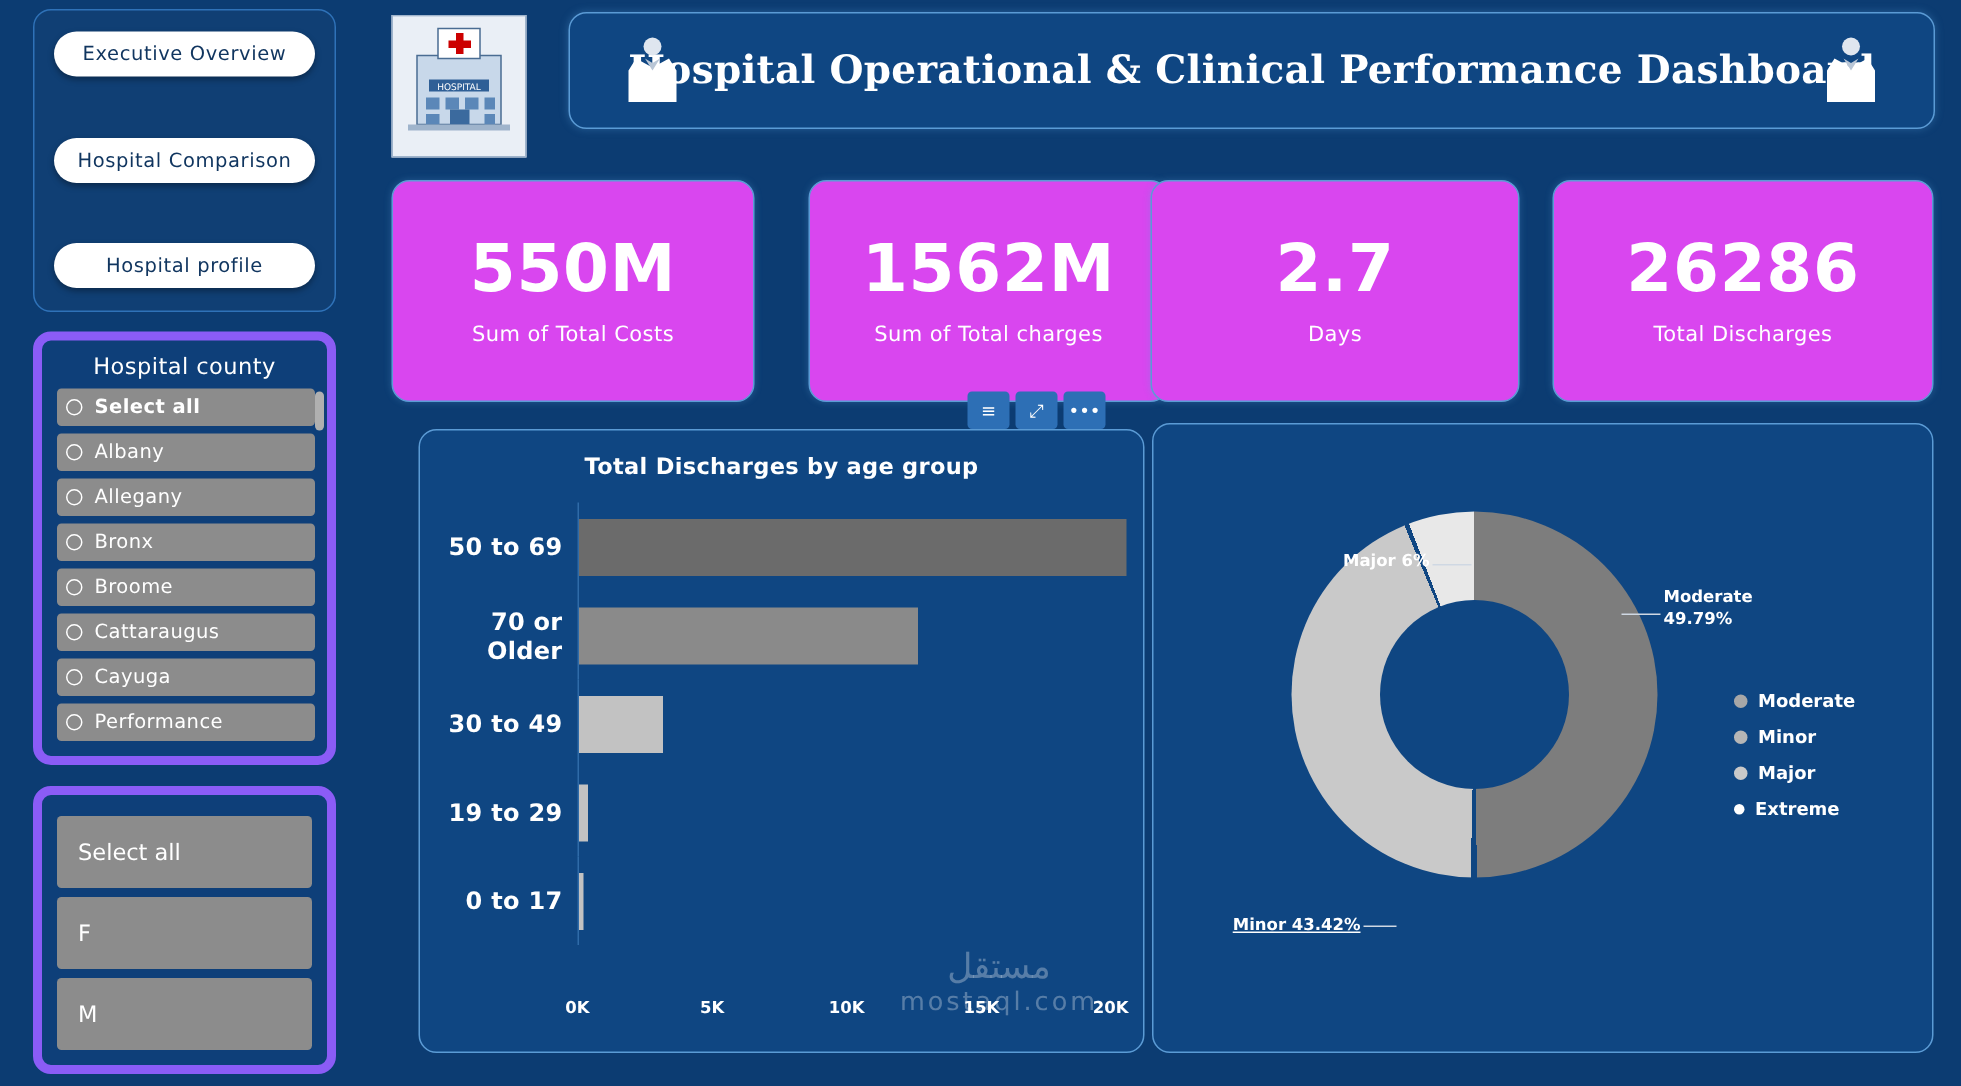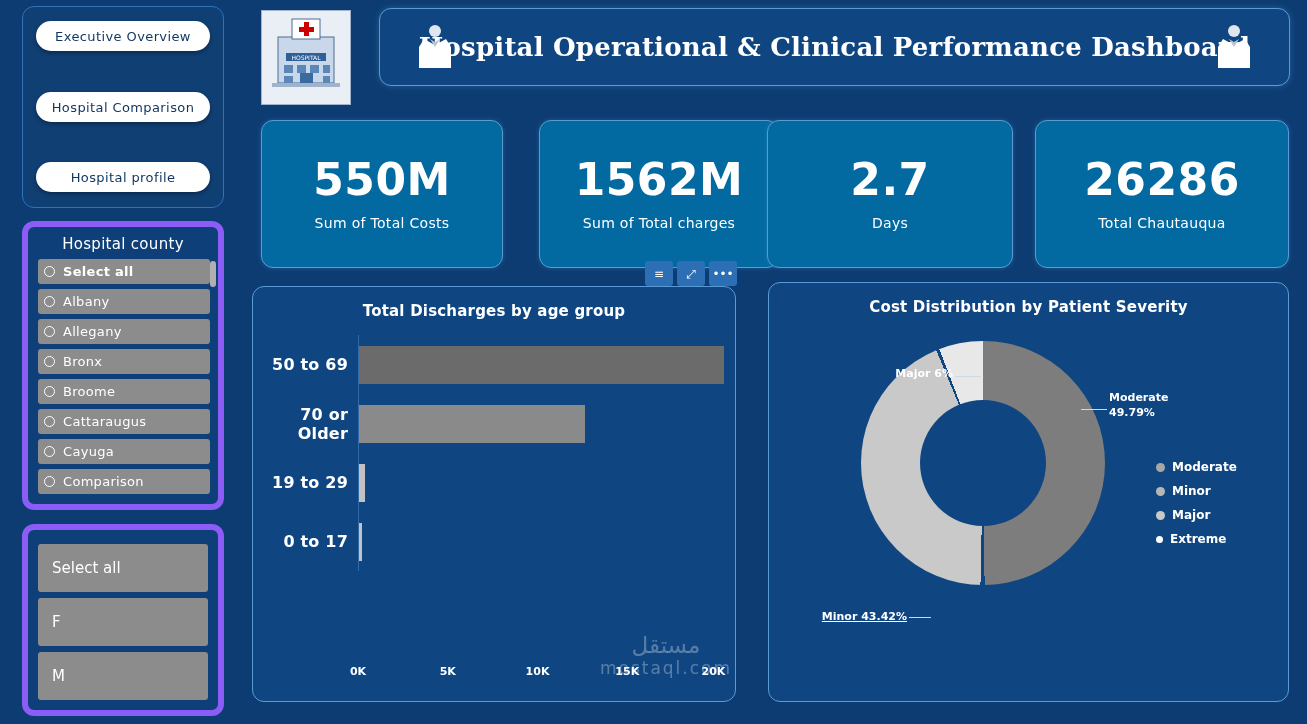--- a/index.html
+++ b/index.html
@@ -137,21 +137,21 @@
     width: 34px; height: 46px;
   }
   .coat.left { left: 38px; top: 14px; }
   .coat.right { right: 38px; top: 14px; }
 
   
   .kpi {
     position: absolute;
     top: 120px;
     height: 148px;
-    background: #0369a1;
+    background: #d946ef;
     border: 1px solid #5b9bd5;
     border-radius: 12px;
     display: flex;
     flex-direction: column;
     align-items: center;
     justify-content: center;
     box-shadow: 0 0 5px rgba(90,160,220,0.3);
   }
   #kpi0 { left: 261px; width: 242px; }
   #kpi1 { left: 515px; width: 240px; margin-left: 24px; }
@@ -189,21 +189,21 @@
     font-size: 12px;
   }
 
   
   .panel {
     position: absolute;
     background: #0f4682;
     border: 1px solid #5b9bd5;
     border-radius: 12px;
   }
-  #bar-panel { left: 252px; top: 286px; width: 484px; height: 416px; }
+  #bar-panel { left: 279px; top: 286px; width: 484px; height: 416px; }
   #donut-panel { left: 768px; top: 282px; width: 521px; height: 420px; }
 
   .panel-title {
     color: #ffffff;
     font-size: 15px;
     font-weight: bold;
     text-align: center;
     margin-top: 15px;
     letter-spacing: 0.2px;
   }
@@ -363,21 +363,21 @@
       <div class="slicer-item">
         <span class="radio"></span>
         <span>Cattaraugus</span>
       </div>
       <div class="slicer-item">
         <span class="radio"></span>
         <span>Cayuga</span>
       </div>
       <div class="slicer-item">
         <span class="radio"></span>
-        <span>Comparison</span>
+        <span>Performance</span>
       </div>
     </div>
   </div>
 
   <div class="slicer" id="gender-slicer">
     <div style="height:14px"></div>
     <div class="gender-item">
       <span>Select all</span>
     </div>
     <div class="gender-item">
@@ -431,21 +431,21 @@
   <div class="kpi" id="kpi1">
     <div class="kpi-value">1562M</div>
     <div class="kpi-label">Sum of Total charges</div>
   </div>
   <div class="kpi" id="kpi2">
     <div class="kpi-value">2.7</div>
     <div class="kpi-label">Days</div>
   </div>
   <div class="kpi" id="kpi3">
     <div class="kpi-value">26286</div>
-    <div class="kpi-label">Total Chautauqua</div>
+    <div class="kpi-label">Total Discharges</div>
   </div>
 
   <div class="chart-toolbar">
     <div class="tb-btn">
       <span>≡</span>
     </div>
     <div class="tb-btn">
       <span>⤢</span>
     </div>
     <div class="tb-btn">
@@ -462,20 +462,26 @@
           <div class="bar-fill" style="width:97%;"></div>
         </div>
       </div>
       <div class="bar-row">
         <div class="bar-cat">70 or Older</div>
         <div class="bar-track">
           <div class="bar-fill" style="width:60%;background:#8a8a8a;"></div>
         </div>
       </div>
       <div class="bar-row">
+        <div class="bar-cat">30 to 49</div>
+        <div class="bar-track">
+          <div class="bar-fill" style="width:15%;background:#c2c2c2;"></div>
+        </div>
+      </div>
+      <div class="bar-row">
         <div class="bar-cat">19 to 29</div>
         <div class="bar-track">
           <div class="bar-fill" style="width:1.5%;background:#c2c2c2;"></div>
         </div>
       </div>
       <div class="bar-row">
         <div class="bar-cat">0 to 17</div>
         <div class="bar-track">
           <div class="bar-fill" style="width:0.8%;background:#c2c2c2;"></div>
         </div>
@@ -484,21 +490,20 @@
     <div class="axis">
       <span style="left:0%;">0K</span>
       <span style="left:25%;">5K</span>
       <span style="left:50%;">10K</span>
       <span style="left:75%;">15K</span>
       <span style="left:99%;">20K</span>
     </div>
   </div>
 
   <div class="panel" id="donut-panel">
-    <div class="panel-title">Cost Distribution by Patient Severity</div>
 
     <div class="donut-wrap">
       <div class="donut" style="background: conic-gradient(
              #7d7d7d 0deg 179.24deg,
              #0f4682 179.24deg 181.2deg,
              #c9c9c9 181.2deg 337.5deg,
              #0f4682 337.5deg 339deg,
              #e8e8e8 339deg 360deg);">
       </div>
       <div class="donut-hole"></div>

